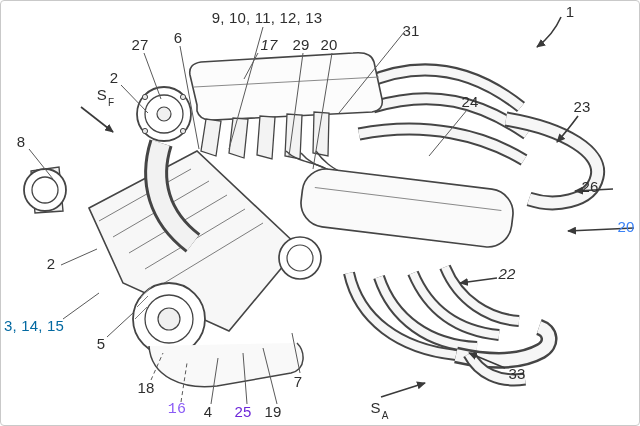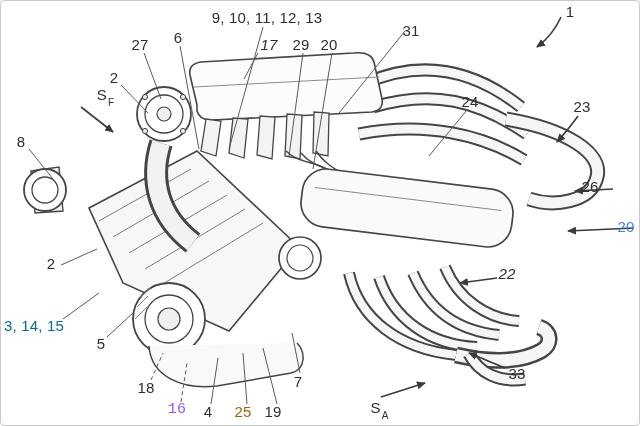--- a/index.html
+++ b/index.html
@@ -180,17 +180,17 @@
       <span class="ref-label" style="left: 625px; top: 225px; color: #3b82f6;">20</span>
       <span class="ref-label" style="left: 50px; top: 262px; color: rgb(46, 46, 46);">2</span>
       <span class="ref-label" style="left: 506px; top: 272px; color: rgb(46, 46, 46); font-style: italic;">22</span>
       <span class="ref-label" style="left: 33px; top: 324px; color: #0369a1;">3, 14, 15</span>
       <span class="ref-label" style="left: 100px; top: 342px; color: rgb(46, 46, 46);">5</span>
       <span class="ref-label" style="left: 516px; top: 372px; color: rgb(46, 46, 46);">33</span>
       <span class="ref-label" style="left: 145px; top: 386px; color: rgb(46, 46, 46);">18</span>
       <span class="ref-label" style="left: 297px; top: 380px; color: rgb(46, 46, 46);">7</span>
       <span class="ref-label" style="left: 176px; top: 408px; color: #8b5cf6; font-family: Liberation Mono, monospace;">16</span>
       <span class="ref-label" style="left: 207px; top: 410px; color: rgb(46, 46, 46);">4</span>
-      <span class="ref-label" style="left: 242px; top: 410px; color: #a16207;">25</span>
+      <span class="ref-label" style="left: 242px; top: 410px; color: #6d28d9;">25</span>
       <span class="ref-label" style="left: 272px; top: 410px; color: rgb(46, 46, 46);">19</span>
       <span class="ref-label" style="left: 378px; top: 408px; color: rgb(46, 46, 46);">S<sub>A</sub></span>
     </div>
 </div>
 
 </body></html>

